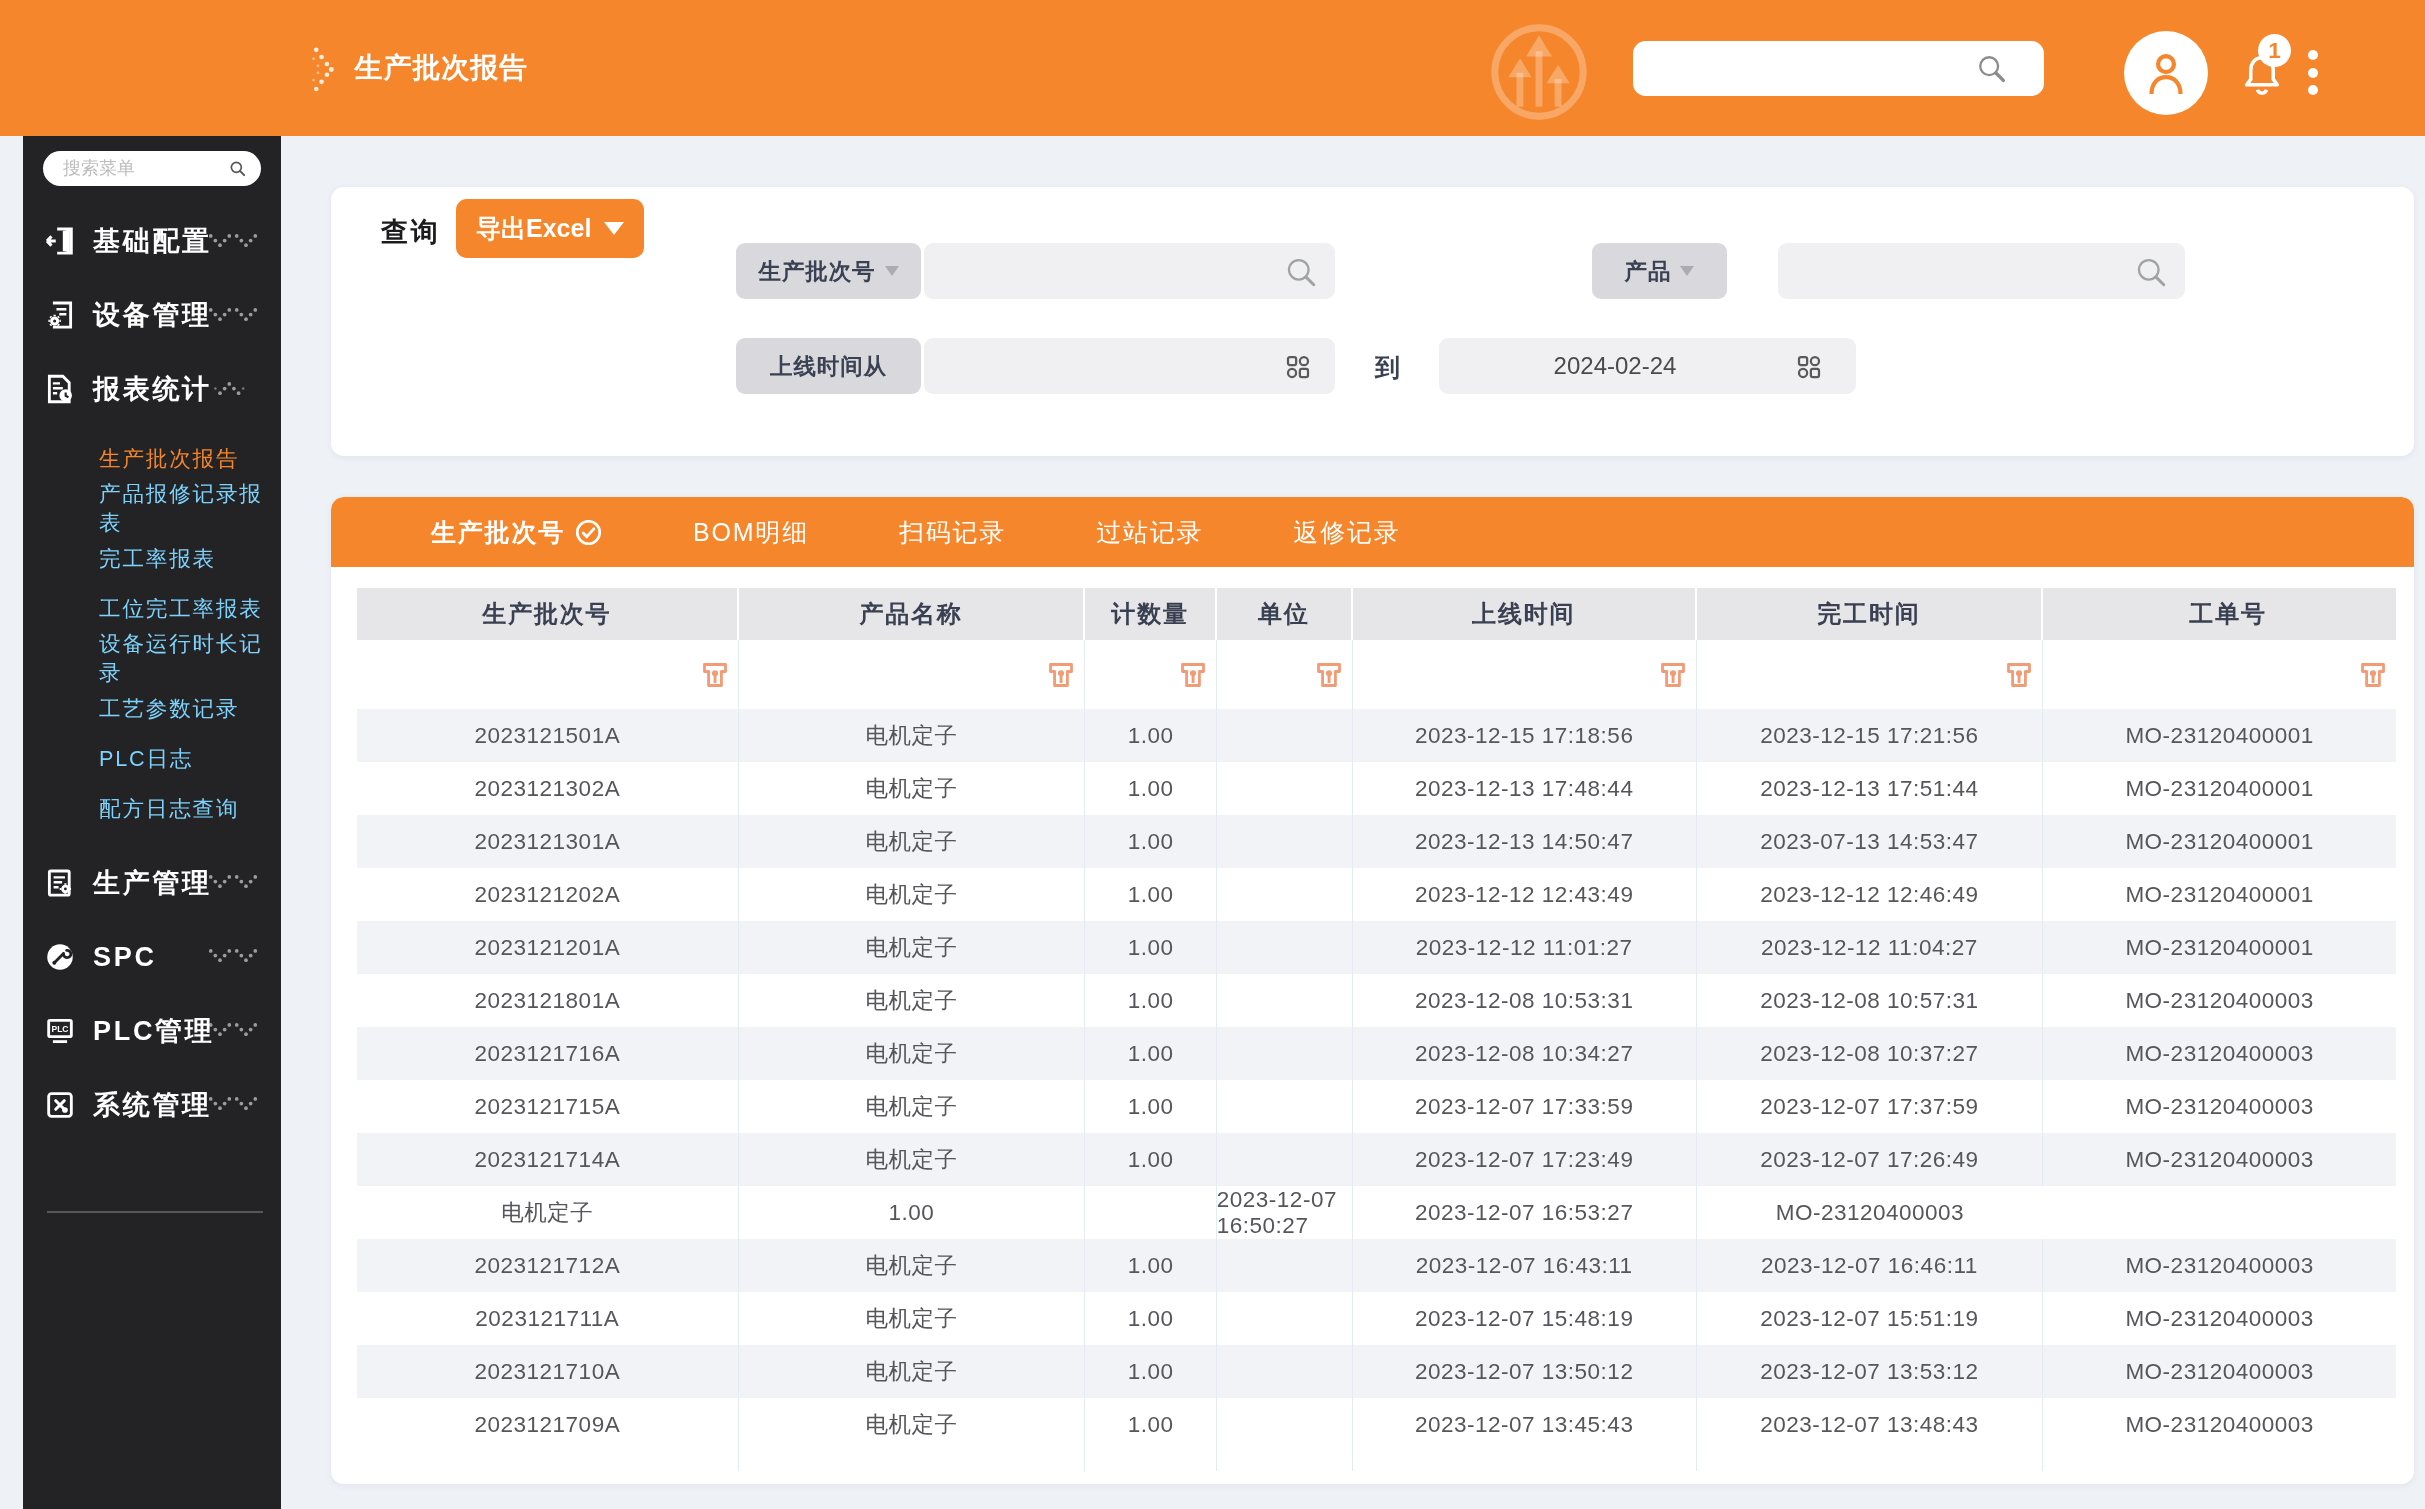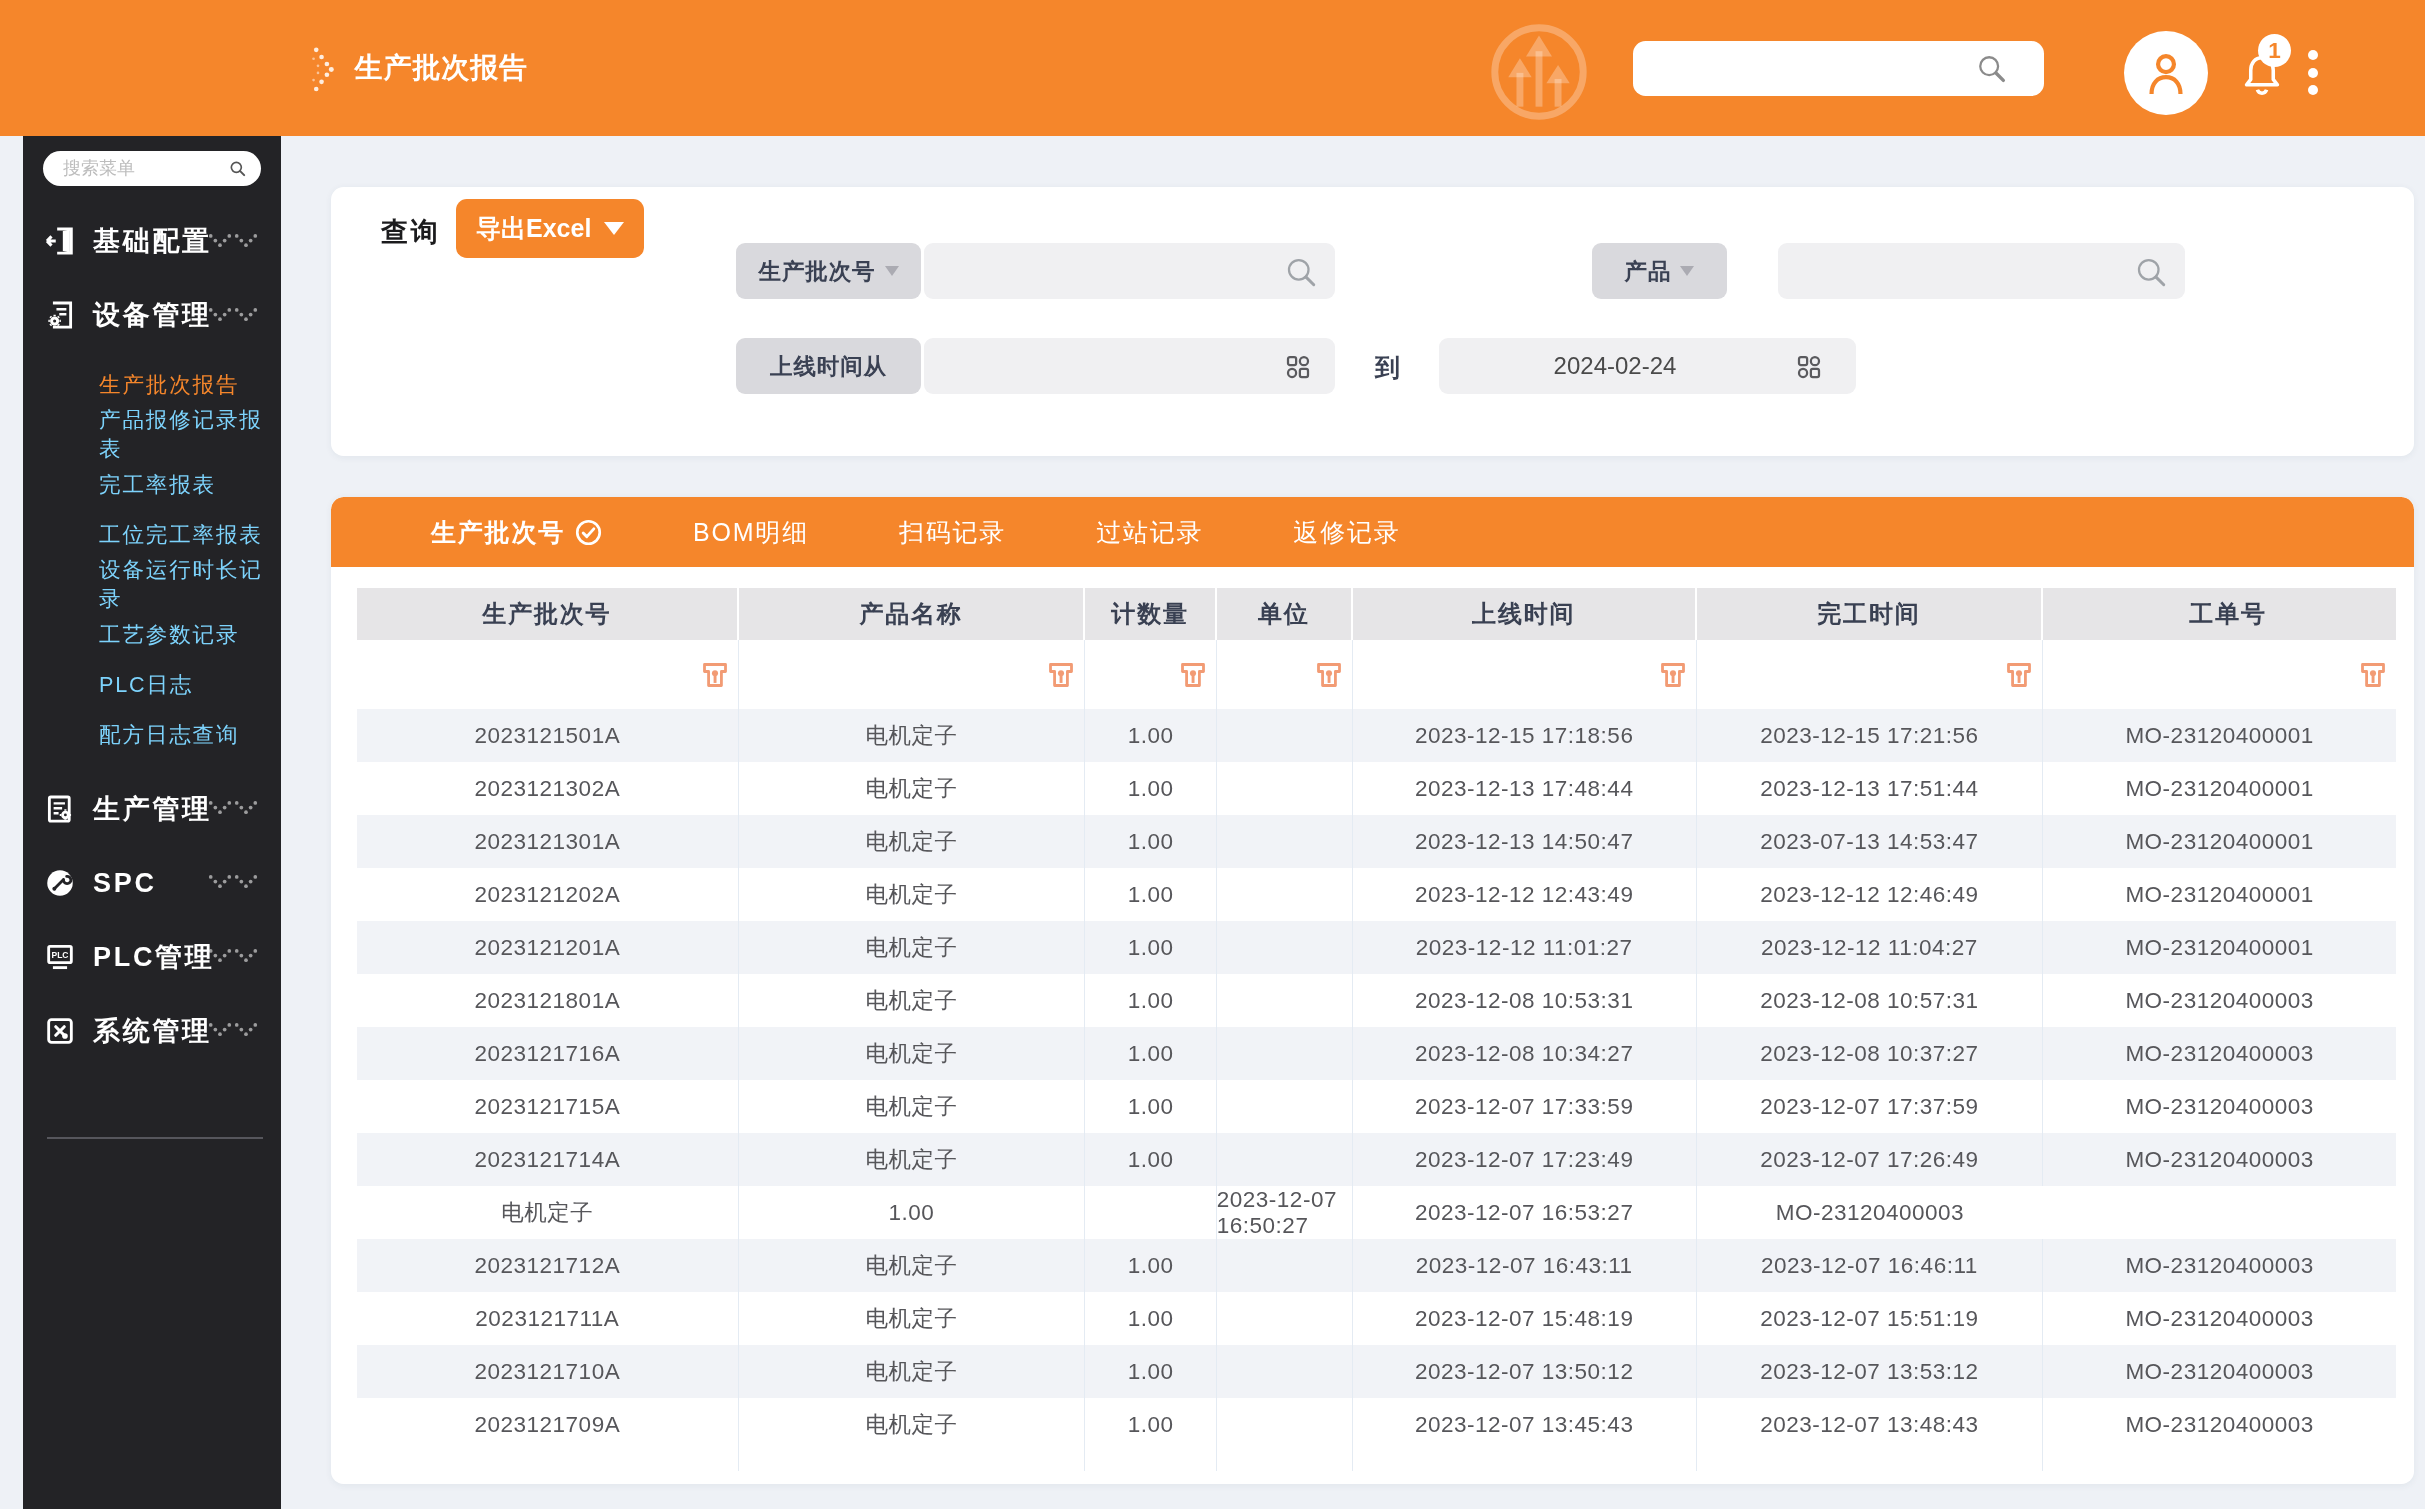--- a/index.html
+++ b/index.html
@@ -260,20 +260,40 @@
             <circle cx="24" cy="8" r="2"></circle>
         <circle cx="32" cy="8" r="2"></circle>
             <circle cx="37" cy="13" r="2"></circle>
             <circle cx="42" cy="18" r="2"></circle>
             <circle cx="47" cy="13" r="2"></circle>
             <circle cx="52" cy="8" r="2"></circle>
           </g>
       </svg>
     </div>
 
+    <div class="m-item">
+      <svg class="mi-icon" viewBox="0 0 24 24">
+        <path d="M4.5 3 H14 L18.5 7.5 V21 H4.5 Z" fill="none" stroke="#fff" stroke-width="2"></path>
+        <path d="M7 8 H12 M7 11.5 H14 M7 15 H10" stroke="#fff" stroke-width="1.7"></path>
+        <circle cx="16" cy="16.5" r="4.4" fill="#fff"></circle>
+        <path d="M16 14.4 V16.8 L18 17.8" stroke="#232326" stroke-width="1.5" fill="none"></path>
+      </svg>
+      <span class="mi-label">报表统计</span>
+      <svg class="m-chev" viewBox="0 0 56 28">
+        <g fill="#fff">
+            <circle cx="14" cy="18" r="2"></circle>
+            <circle cx="19" cy="13" r="2"></circle>
+            <circle cx="24" cy="8" r="2"></circle>
+            <circle cx="29" cy="13" r="2"></circle>
+            <circle cx="34" cy="18" r="2"></circle>
+        <circle cx="9" cy="13" r="1.4" opacity=".7"></circle>
+            <circle cx="39" cy="13" r="1.4" opacity=".7"></circle>
+          </g>
+      </svg>
+    </div>
 
     <div class="submenu">
       <div class="s-item active">
           <span>生产批次报告</span>
         </div>
       <div class="s-item">
           <span>产品报修记录报表</span>
         </div>
       <div class="s-item">
           <span>完工率报表</span>

